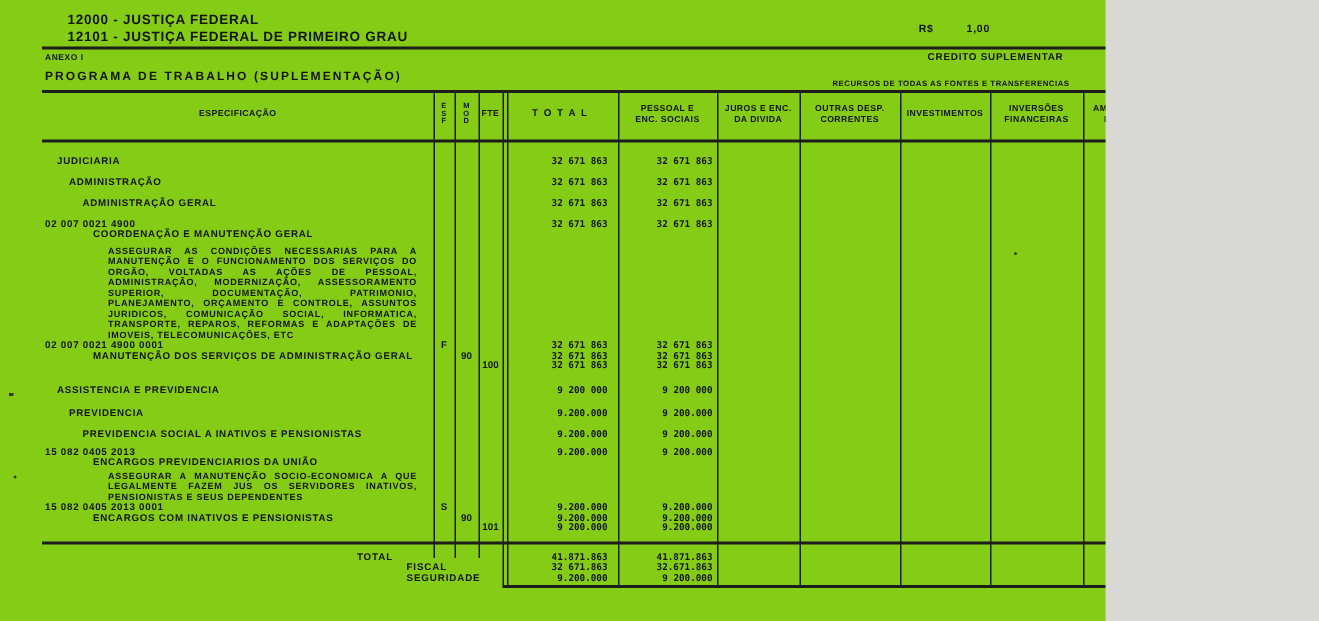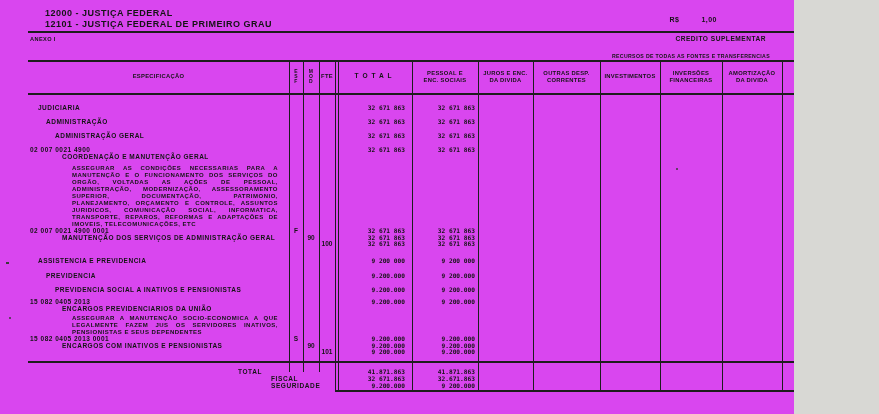--- a/index.html
+++ b/index.html
@@ -1,17 +1,17 @@
 <!DOCTYPE html>
 <html><head>
 <meta charset="utf-8">
 <style>
   html,body{margin:0;padding:0;background:#d8d8d4;}
   .sheet{
-    position:relative;width:794px;height:414px;background:#d946ef;
+    position:relative;width:737px;height:414px;background:#84cc16;
     font-family:"Liberation Sans",sans-serif;color:#141414;font-weight:700;
     overflow:hidden;
   }
   .sheet *{box-sizing:border-box;}
   
   .org{position:absolute;top:8px;left:45px;font-size:9px;line-height:10.5px;letter-spacing:.5px;white-space:pre;}
   .currency{position:absolute;top:16px;right:77px;font-size:7px;letter-spacing:.5px;}
   .currency .sym{margin-right:22px;}
   .rule-top{position:absolute;top:31px;left:28px;width:849px;height:2px;background:#1d1d1d;}
   .anexo{position:absolute;top:36px;left:30px;font-size:5.6px;letter-spacing:.4px;}
@@ -75,20 +75,21 @@
 <span>12101 - JUSTIÇA FEDERAL DE PRIMEIRO GRAU</span></div>
 
   <div class="currency">
     <span class="sym">R$</span><span>1,00</span>
   </div>
 
   <div class="rule-top"></div>
 
   <div class="anexo">ANEXO I</div>
   <div class="credit">CREDITO SUPLEMENTAR</div>
+  <div class="title">PROGRAMA DE TRABALHO (SUPLEMENTAÇÃO)</div>
   <div class="resources">RECURSOS DE TODAS AS FONTES E TRANSFERENCIAS</div>
 
   <div class="table">
 
     <div class="hl top"></div>
     <div class="hl head"></div>
     <div class="hl bodyend"></div>
     <div class="hl foot"></div>
     <div class="vl short" style="left:261px"></div>
     <div class="vl short" style="left:275px"></div>

